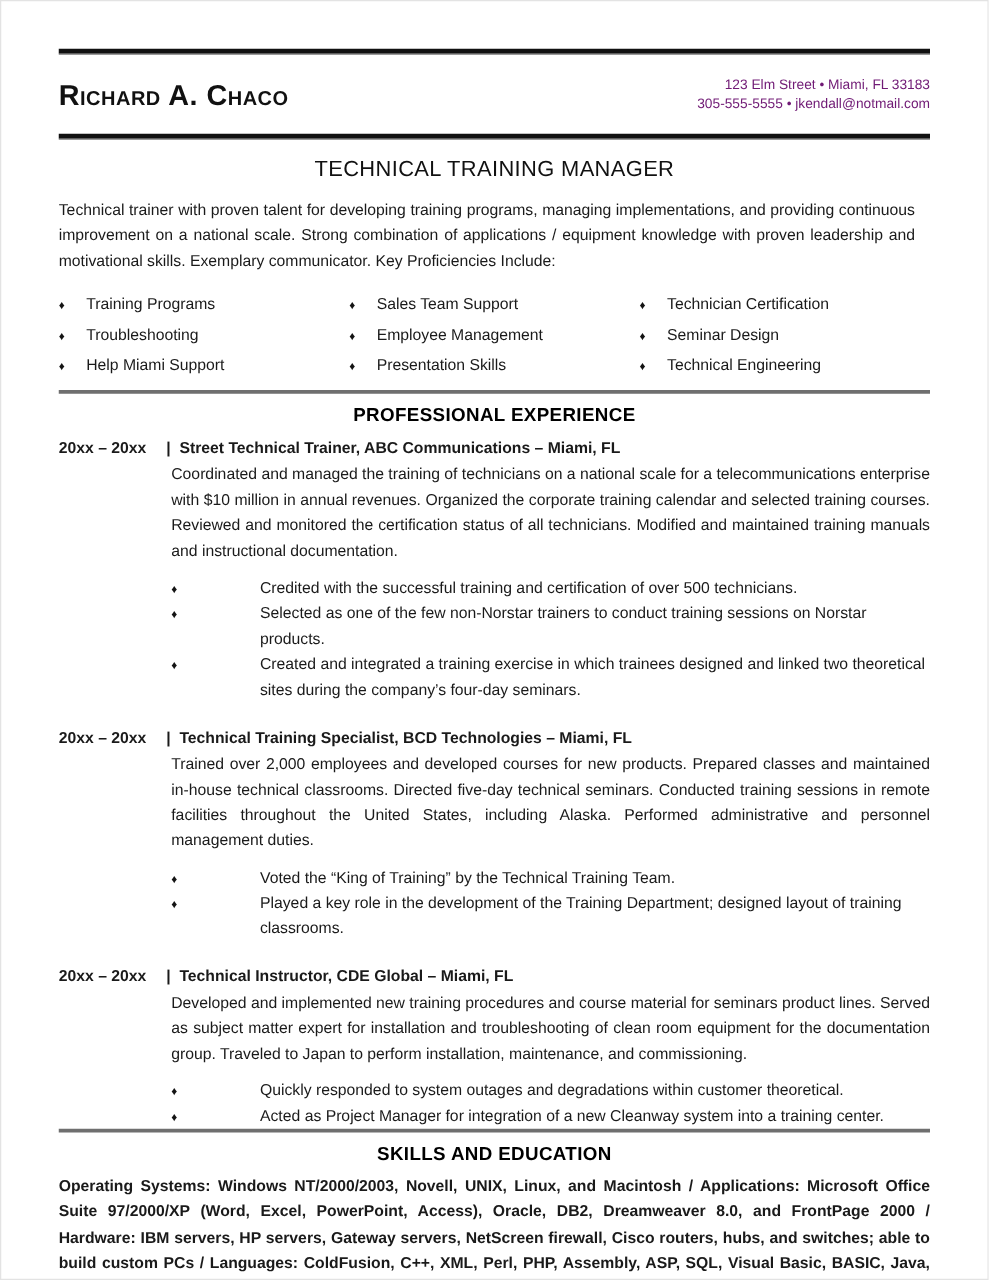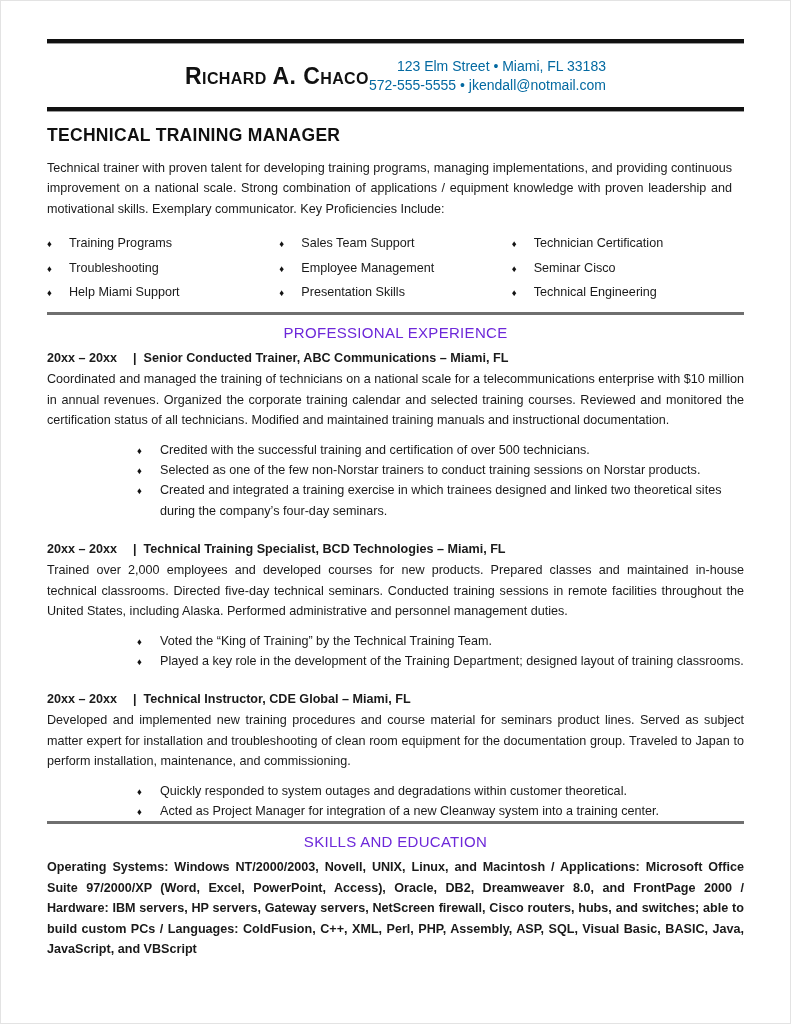--- a/index.html
+++ b/index.html
@@ -35,57 +35,57 @@
     height: 0;
     border-top: 3px solid #6f6f6f;
     margin: 0;
   }
 
   
   .header-top { padding-top: 38px; }
   .header-row {
     display: flex;
     align-items: center;
-    justify-content: center;
+    justify-content: space-between;
     padding: 10px 0 9px 0;
     min-height: 44px;
   }
   .name {
     font-size: 23px;
     font-weight: bold;
     letter-spacing: .4px;
     font-variant: small-caps;
     text-transform: capitalize;
     white-space: nowrap;
     color: #111;
   }
   .contact {
     text-align: right;
-    font-size: 14px;
+    font-size: 11px;
     line-height: 1.38;
-    color: #0369a1;
+    color: #701a75;
     white-space: nowrap;
   }
 
   
   .doc-title {
-    text-align: left;
+    text-align: center;
     font-size: 17.5px;
-    font-weight: bold;
+    font-weight: normal;
     letter-spacing: .3px;
     margin: 13px 0 12px 0;
     color: #111;
   }
   .section-title {
     text-align: center;
     font-size: 15px;
-    font-weight: normal;
+    font-weight: bold;
     letter-spacing: .3px;
     margin: 9px 0 7px 0;
-    color: #6d28d9;
+    color: #000000;
   }
 
   
   .summary {
     font-size: 12.6px;
     line-height: 1.62;
     text-align: justify;
     margin: 0 12px 12px 0;
   }
 
@@ -126,41 +126,42 @@
     flex: 0 0 86px;
     font-weight: bold;
   }
   .job-sep {
     flex: 0 0 auto;
     padding: 0 7px 0 0;
     font-weight: bold;
   }
   .job-title { font-weight: bold; }
   .job-desc {
+    margin-left: 90px;
     font-size: 12.6px;
     line-height: 1.62;
     text-align: justify;
     padding-top: 1px;
   }
   .job-bullets {
     margin: 9px 0 0 90px;
   }
   .bullet {
     display: flex;
     align-items: baseline;
     font-size: 12.6px;
     line-height: 1.62;
   }
   .bullet .dia {
     flex: 0 0 auto;
     width: 23px;
     font-size: 9.5px;
     color: #141414;
   }
-  .bullet .btext { flex: 1 1 auto; }
+  .bullet .btext { flex: 1 1 auto; margin-left: 48px; }
   .job-spacer { height: 15px; }
 
   
   .skills-body {
     font-size: 12.6px;
     line-height: 1.62;
     text-align: justify;
     margin: 2px 0 0 0;
     font-weight: bold;
   }
@@ -172,21 +173,21 @@
 <div class="page">
 
   <div class="header-top"></div>
 
   <div class="rule-thick"></div>
 
   <div class="header-row">
     <div class="name">Richard A. Chaco</div>
     <div class="contact">
       <div>123 Elm Street • Miami, FL 33183</div>
-      <div>572-555-5555 • jkendall@notmail.com</div>
+      <div>305-555-5555 • jkendall@notmail.com</div>
     </div>
   </div>
 
   <div class="rule-thick"></div>
 
   <div class="doc-title">TECHNICAL TRAINING MANAGER</div>
 
   <div class="summary">Technical trainer with proven talent for developing training programs, managing implementations, and providing continuous improvement on a national scale. Strong combination of applications / equipment knowledge with proven leadership and motivational skills. Exemplary communicator. Key Proficiencies Include:</div>
 
   <div class="prof-grid">
@@ -205,21 +206,21 @@
     <div class="prof-item">
       <span class="dia">♦</span>
       <span>Troubleshooting</span>
     </div>
     <div class="prof-item">
       <span class="dia">♦</span>
       <span>Employee Management</span>
     </div>
     <div class="prof-item">
       <span class="dia">♦</span>
-      <span>Seminar Cisco</span>
+      <span>Seminar Design</span>
     </div>
     <div class="prof-item">
       <span class="dia">♦</span>
       <span>Help Miami Support</span>
     </div>
     <div class="prof-item">
       <span class="dia">♦</span>
       <span>Presentation Skills</span>
     </div>
     <div class="prof-item">
@@ -229,21 +230,21 @@
   </div>
 
   <div class="rule-gray"></div>
 
   <div class="section-title">PROFESSIONAL EXPERIENCE</div>
 
   <div class="job">
     <div class="job-head">
       <span class="job-dates">20xx – 20xx</span>
       <span class="job-sep">|</span>
-      <span class="job-title">Senior Conducted Trainer, ABC Communications – Miami, FL</span>
+      <span class="job-title">Street Technical Trainer, ABC Communications – Miami, FL</span>
     </div>
     <div class="job-desc">Coordinated and managed the training of technicians on a national scale for a telecommunications enterprise with $10 million in annual revenues. Organized the corporate training calendar and selected training courses. Reviewed and monitored the certification status of all technicians. Modified and maintained training manuals and instructional documentation.</div>
     <div class="job-bullets">
       <div class="bullet">
         <span class="dia">♦</span>
         <span class="btext">Credited with the successful training and certification of over 500 technicians.</span>
       </div>
       <div class="bullet">
         <span class="dia">♦</span>
         <span class="btext">Selected as one of the few non-Norstar trainers to conduct training sessions on Norstar products.</span>

